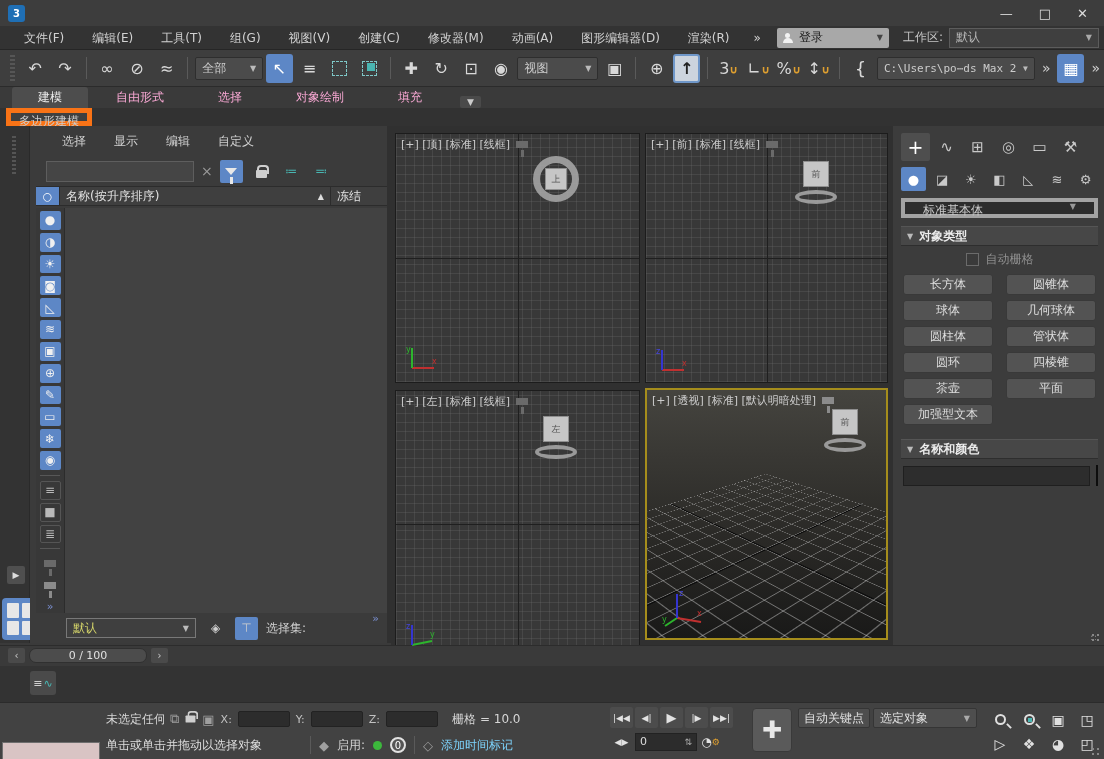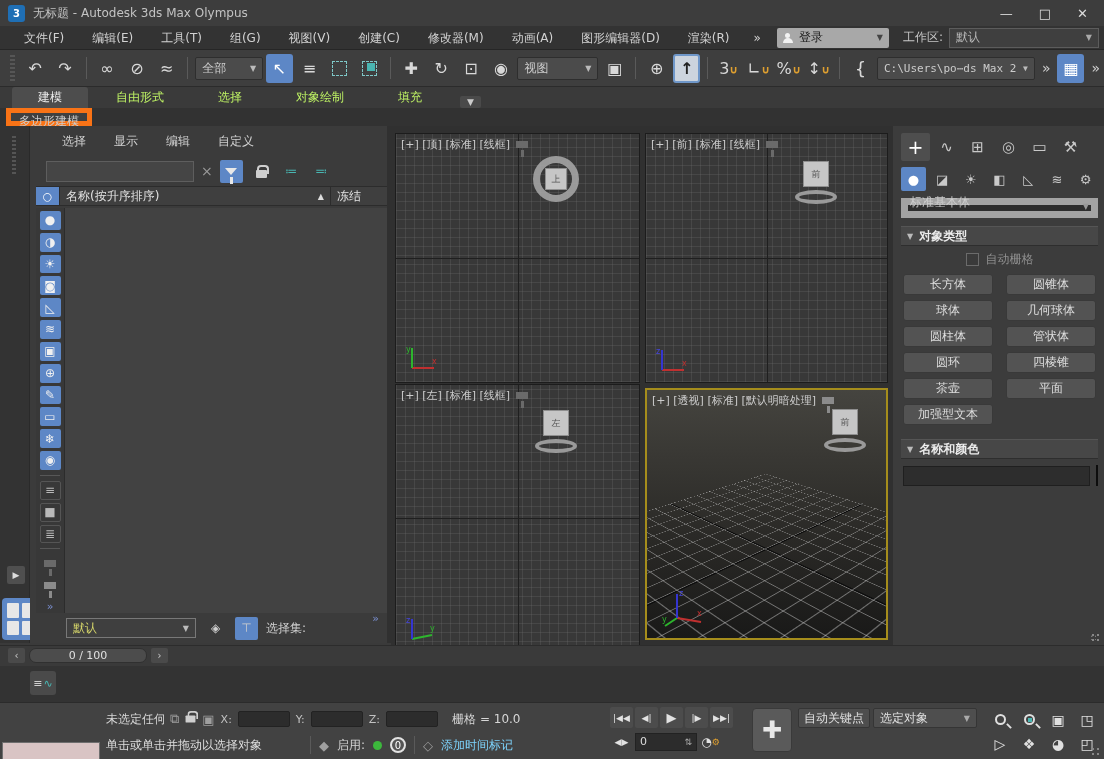--- a/index.html
+++ b/index.html
@@ -37,21 +37,21 @@
   .dd .caret { color:#bbb; }
   .magnet { color:#e0a030; font-size:11px; display:inline-block; transform:rotate(180deg) translateY(-2px); font-weight:bold; }
   .dashbox { width:15px; height:15px; border:1px dashed #7fc9c9; position:relative; }
   .dashbox.fill:after { content:""; position:absolute; right:1px; top:1px; width:8px; height:8px; background:#49b6b2; }
   .pathdd { font-family:"DejaVu Sans Mono",monospace; font-size:11px; width:158px; }
   .savebtn { background:#5d87c6; color:#fff; }
   .chev { color:#d0d0d0; font-size:14px; padding:0 4px; }
 
   
   .ribbon { position:absolute; left:0; top:87px; width:1104px; height:21px; background:#3a3a3a; display:flex; align-items:flex-end; padding-left:12px; gap:2px; }
-  .rtab { padding:2px 26px; color:#bef264; }
+  .rtab { padding:2px 26px; color:#f9a8d4; }
   .rtab.active { background:#4d4d4d; color:#eaeaea; border-radius:3px 3px 0 0; }
   .rdd { margin-left:10px; background:#4a4a4a; border-radius:2px; padding:1px 7px; color:#ccc; font-size:9px; }
   .ribbon2 { position:absolute; left:0; top:108px; width:1104px; height:18px; background:#323232; }
   .polybtn { position:absolute; left:6px; top:0px; height:18px; background:#3f3f3f; border:5px solid #f97316; color:#cccccc; padding:0 8px; line-height:16px; }
 
   
   .lstrip { position:absolute; left:0; top:126px; width:30px; height:517px; background:#333333; border-right:1px solid #2a2a2a; }
   .lstrip .grip2 { position:absolute; left:12px; top:8px; width:4px; height:40px; background:repeating-linear-gradient(0deg,#555 0 2px,transparent 2px 4px); }
   .expand-btn { position:absolute; left:7px; top:440px; width:18px; height:18px; background:#4f4f4f; border-radius:2px; color:#ddd; font-size:9px; display:flex; align-items:center; justify-content:center; }
   .se-toggle { position:absolute; left:2px; top:472px; width:36px; height:42px; background:#5d87c6; border-radius:4px; display:grid; grid-template-columns:1fr 1fr; gap:3px; padding:5px; }
@@ -116,21 +116,21 @@
           linear-gradient(90deg,transparent 49.6%,#0d0d0d 49.6%,#0d0d0d 50.2%,transparent 50.2%); }
 
   
   .cpanel { position:absolute; left:893px; top:126px; width:211px; height:519px; background:#3c3c3c; padding:6px 6px 0 8px; }
   .cp-tabs { display:flex; gap:2px; align-items:center; height:30px; }
   .cp-tab { width:29px; height:28px; display:flex; align-items:center; justify-content:center; color:#c9c9c9; font-size:15px; border-radius:2px; }
   .cp-tab.active { background:#4e4e4e; color:#fff; font-size:19px; }
   .cp-cats { display:flex; gap:4px; align-items:center; height:30px; margin-top:2px; }
   .cp-cat { width:26px; height:24px; display:flex; align-items:center; justify-content:center; color:#c9c9c9; font-size:13px; border-radius:2px; }
   .cp-cat.sel { background:#5d87c6; color:#fff; }
-  .cp-dd { margin-top:4px; height:20px; background:#2d2d2d; border:7px solid #a3a3a3; display:flex; align-items:flex-end; padding:0 2px; color:#cccccc; }
+  .cp-dd { margin-top:4px; height:20px; background:#2d2d2d; border:4px solid #a3a3a3; display:flex; align-items:flex-start; padding:0 18px; color:#cccccc; }
   .cp-dd .caret { color:#999; }
   .rollout { margin-top:8px; height:20px; background:#474747; border-top:1px solid #555; border-bottom:1px solid #2e2e2e; display:flex; align-items:center; padding:0 6px; gap:6px; }
   .rollout .rarr { font-size:8px; color:#bbb; }
   .rollout .rtitle { font-weight:bold; color:#ececec; }
   .rollout .rgrip { margin-left:auto; color:#7c7c7c; font-size:9px; letter-spacing:1px; }
   .autogrid { display:flex; align-items:center; justify-content:center; gap:7px; height:26px; color:#8f8f8f; }
   .cbx { width:13px; height:13px; background:#3a3a3a; border:1px solid #6b6b6b; }
   .otgrid { display:grid; grid-template-columns:1fr 1fr; gap:5px 13px; padding:2px 2px 6px 2px; }
   .obtn { height:21px; background:#535353; border:1px solid #393939; border-radius:3px; color:#dedede; display:flex; align-items:center; justify-content:center; font-size:12px; }
   .nc-row { display:flex; gap:6px; align-items:center; padding:6px 2px; }
@@ -182,21 +182,20 @@
   .mag:after { content:""; position:absolute; left:9px; top:9px; width:6px; height:2px; background:#e0e0e0; transform:rotate(45deg); }
   .mag.tealdot:before { content:""; position:absolute; left:2px; top:2px; width:4px; height:4px; background:#49b6b2; }
   .rgrip { position:absolute; right:3px; bottom:2px; width:10px; height:10px;
         background:radial-gradient(circle 1px at 2px 2px,#888 1px,transparent 1.5px),radial-gradient(circle 1px at 7px 2px,#888 1px,transparent 1.5px),radial-gradient(circle 1px at 2px 7px,#888 1px,transparent 1.5px),radial-gradient(circle 1px at 7px 7px,#888 1px,transparent 1.5px); }
 </style>
 </head>
 <body>
 
 <div class="titlebar">
   <div class="appicon">3</div>
-  <div class="wtitle">无标题 - Autodesk 3ds Max Olympus</div>
   <div class="winbtns">
     <span>—</span>
     <span>□</span>
     <span>✕</span>
   </div>
 </div>
 
 <div class="menubar">
   <span class="menu-item">文件(F)</span>
   <span class="menu-item">编辑(E)</span>
@@ -404,21 +403,21 @@
       <div class="vc-cube">前</div>
       <div class="vc-ring"></div>
     </div>
     <svg class="tripod" width="34" height="34">
       <line x1="8" y1="28" x2="30" y2="28" stroke="#c03030" stroke-width="2"></line>
       <line x1="8" y1="28" x2="8" y2="8" stroke="#3535d0" stroke-width="2"></line>
       <text x="28" y="24" fill="#c03030" font-size="8">x</text>
         <text x="2" y="12" fill="#4545e0" font-size="8">z</text>
     </svg>
   </div>
-  <div class="vp" style="left:4px;top:258px;width:245px;height:268px">
+  <div class="vp" style="left:4px;top:264px;width:245px;height:268px">
     <div class="vp-label">
         <span>[+] [左] [标准] [线框]</span>
         <span class="funnel dim"></span>
       </div>
     <div class="axis-h"></div>
       <div class="axis-v"></div>
     <div class="viewcube small" style="right:60px;top:24px">
       <div class="vc-cube">左</div>
       <div class="vc-ring"></div>
     </div>

